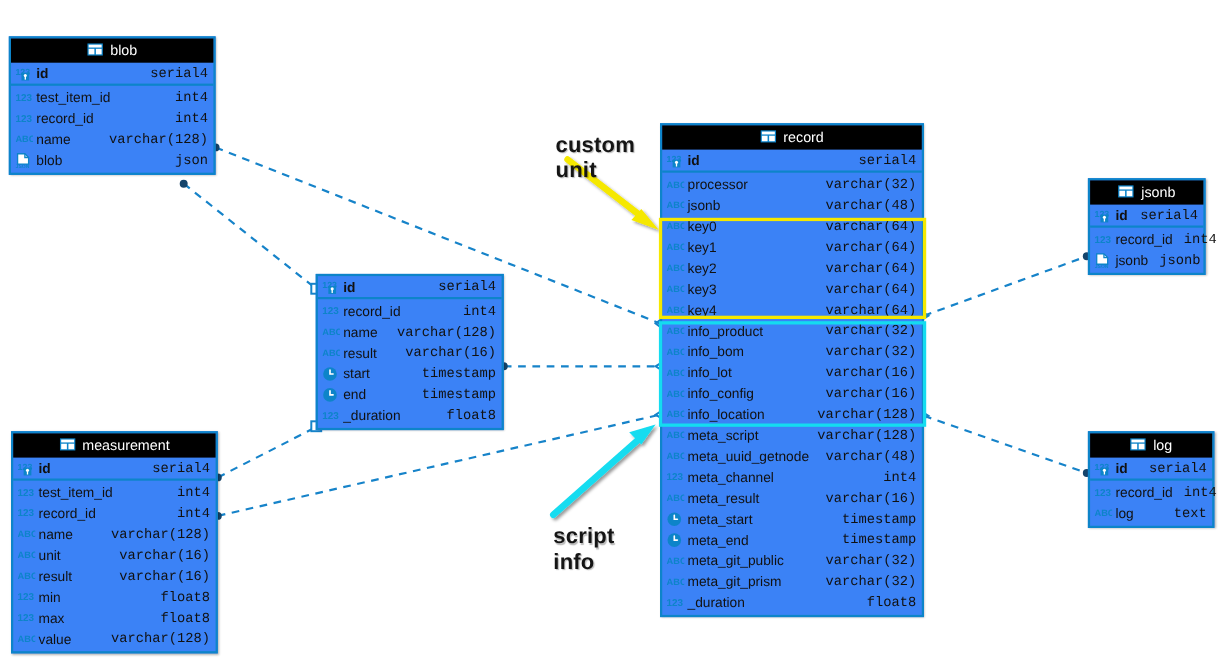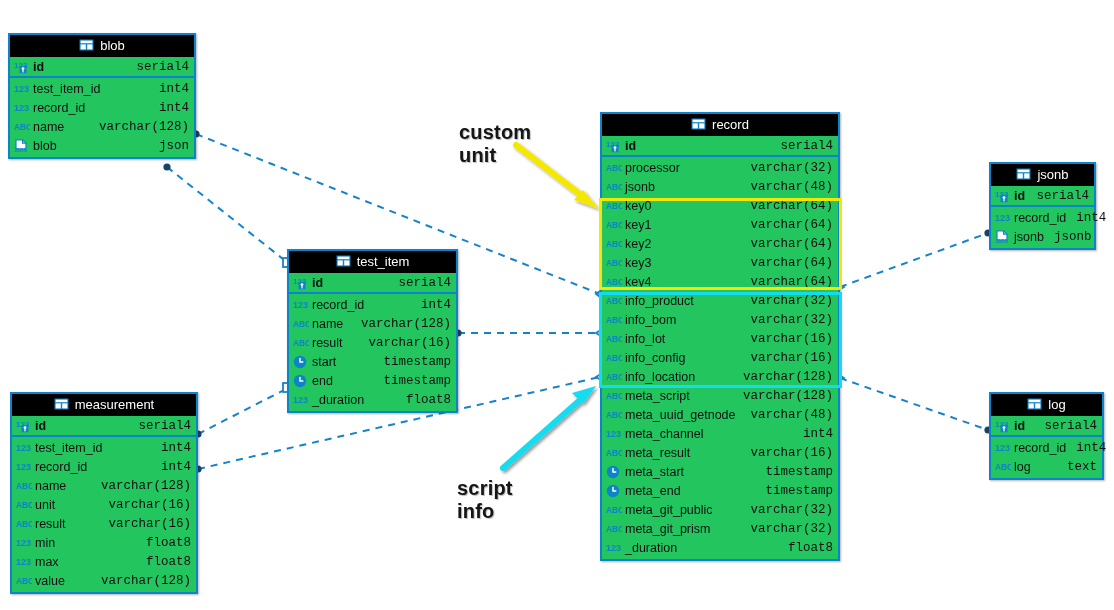--- a/index.html
+++ b/index.html
@@ -6,21 +6,21 @@
   body{width:1114px;height:610px;position:relative;overflow:hidden;
        font-family:"Liberation Sans","DejaVu Sans",sans-serif;}
 
   #canvas{position:absolute;left:0;top:0;width:1114px;height:610px;}
 
   
   #wires{position:absolute;left:0;top:0;width:1114px;height:610px;z-index:1;
          pointer-events:none;}
 
   
-  .tbl{position:absolute;z-index:3;background:#22c55e;
+  .tbl{position:absolute;z-index:3;background:#3b82f6;
        border:2px solid #0d84c9;box-sizing:border-box;
        box-shadow:1px 1px 2px rgba(0,0,0,.30);}
   .tbl-hdr{background:#000000;color:#ffffff;height:22px;line-height:22px;
            text-align:center;font-size:13px;white-space:nowrap;
            display:flex;align-items:center;justify-content:center;gap:5px;}
   .tbl-hdr .tname{color:#ffffff;font-size:13px;}
 
   .pkrow{border-bottom:2px solid #0d84c9;}
   .row{display:flex;align-items:center;height:19px;padding:0 5px 0 4px;
        box-sizing:border-box;font-size:12.5px;color:#111;white-space:nowrap;text-align:center;}
@@ -34,21 +34,21 @@
   .ic svg{display:block;}
 
   
   .hl{position:absolute;z-index:5;box-sizing:border-box;pointer-events:none;}
   .hl-keys{border:3px solid #f5e800;}
   .hl-info{border:3px solid #14dcf0;}
 
   
   .anno{position:absolute;z-index:6;font-weight:bold;font-size:20px;
         line-height:23px;color:#151515;letter-spacing:.2px;
-        text-shadow:1px 1px 1px rgba(0,0,0,.28);}
+        text-shadow:1px 1px 1px rgba(0,0,0,.28);margin-left:46px;}
   #arrows{position:absolute;left:0;top:0;width:1114px;height:610px;z-index:4;
           pointer-events:none;}
 </style>
 </head>
 <body>
 
 <div id="canvas">
 
   <svg id="wires" viewBox="0 0 1114 610">
     <g stroke="#1683c9" stroke-width="2" fill="none" stroke-dasharray="7,6">
@@ -182,31 +182,20 @@
               <text x="0.2" y="13.4" font-family="Liberation Sans, sans-serif" font-size="4.6" font-weight="bold" fill="#0d84c9">JSON</text>
             </svg>
           </span>
           <span class="fname">blob</span>
           <span class="ftype">json</span>
         </div>
       </div>
     </div>
 
   <div class="tbl" id="tbl-test_item" style="left:287px;top:249px;width:171px;">
-      <div class="tbl-hdr">
-        <span class="ic">
-          <svg width="15" height="12" viewBox="0 0 15 12">
-            <rect x="0.5" y="0.5" width="14" height="11" fill="#0d84c9"></rect>
-            <rect x="1.6" y="1.6" width="11.8" height="2.6" fill="#ffffff"></rect>
-            <rect x="1.6" y="5.4" width="5.2" height="5" fill="#ffffff"></rect>
-            <rect x="8.2" y="5.4" width="5.2" height="5" fill="#ffffff"></rect>
-          </svg>
-        </span>
-        <span class="tname">test_item</span>
-      </div>
       <div class="pkrow">
         <div class="row pk">
           <span class="ic">
             <svg width="16" height="14" viewBox="0 0 16 14">
               <text x="0" y="8" font-family="Liberation Sans, sans-serif" font-size="8" font-weight="bold" fill="#0d84c9">123</text>
               <rect x="5.5" y="6" width="7" height="7.2" fill="#0d84c9"></rect>
               <circle cx="9" cy="8.6" r="1.4" fill="#ffffff"></circle>
               <rect x="8.4" y="9.4" width="1.2" height="3" fill="#ffffff"></rect>
             </svg>
           </span>

